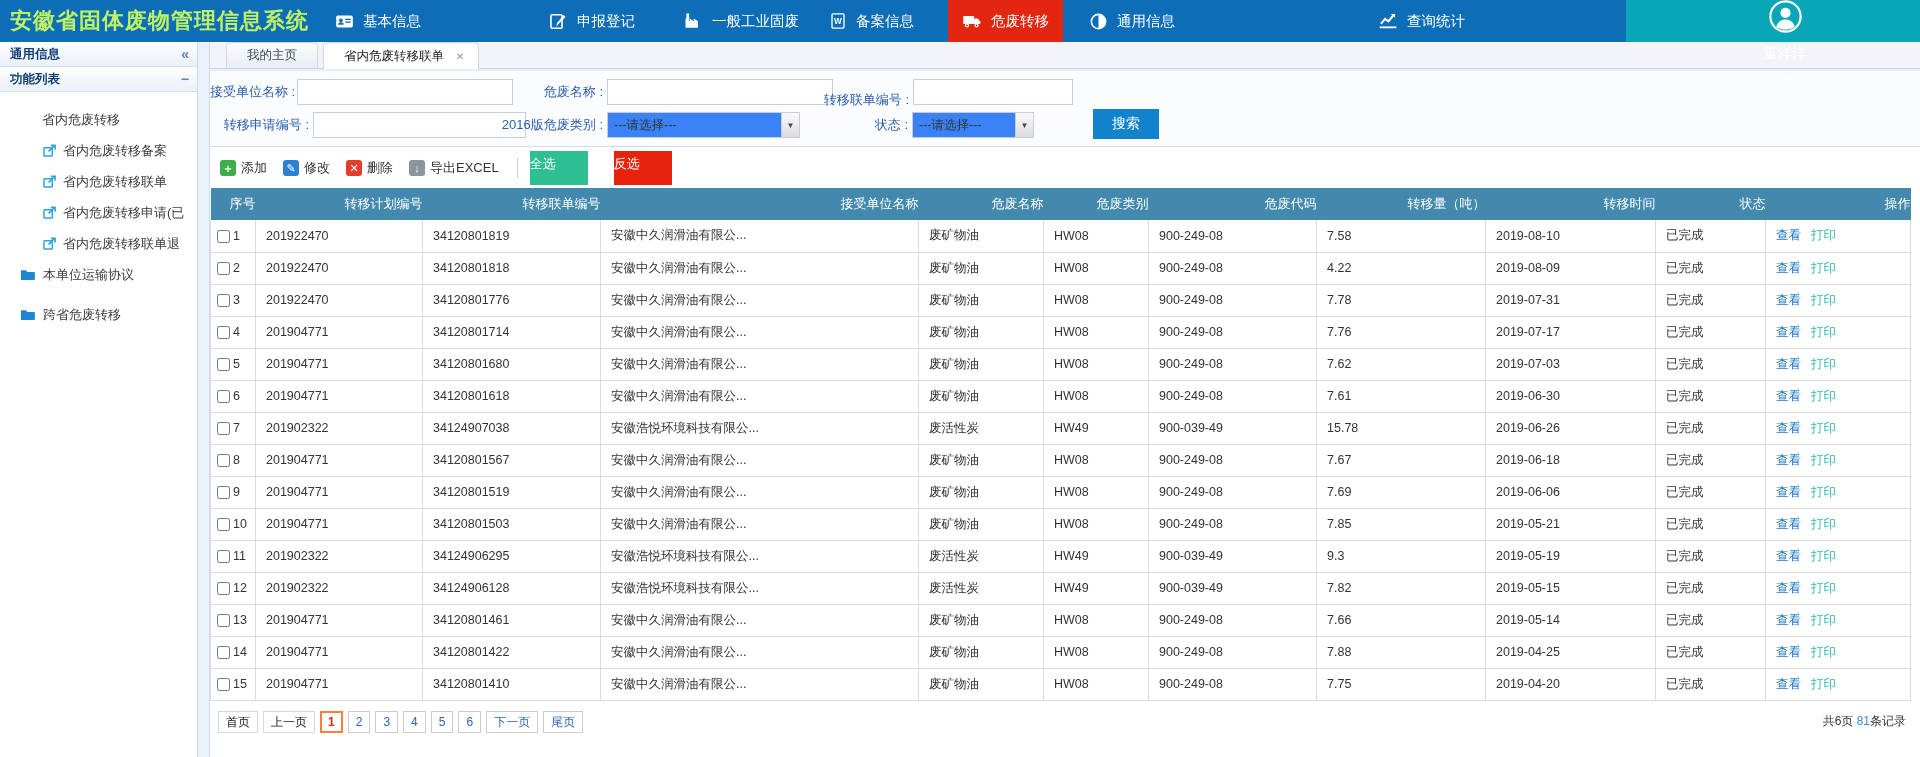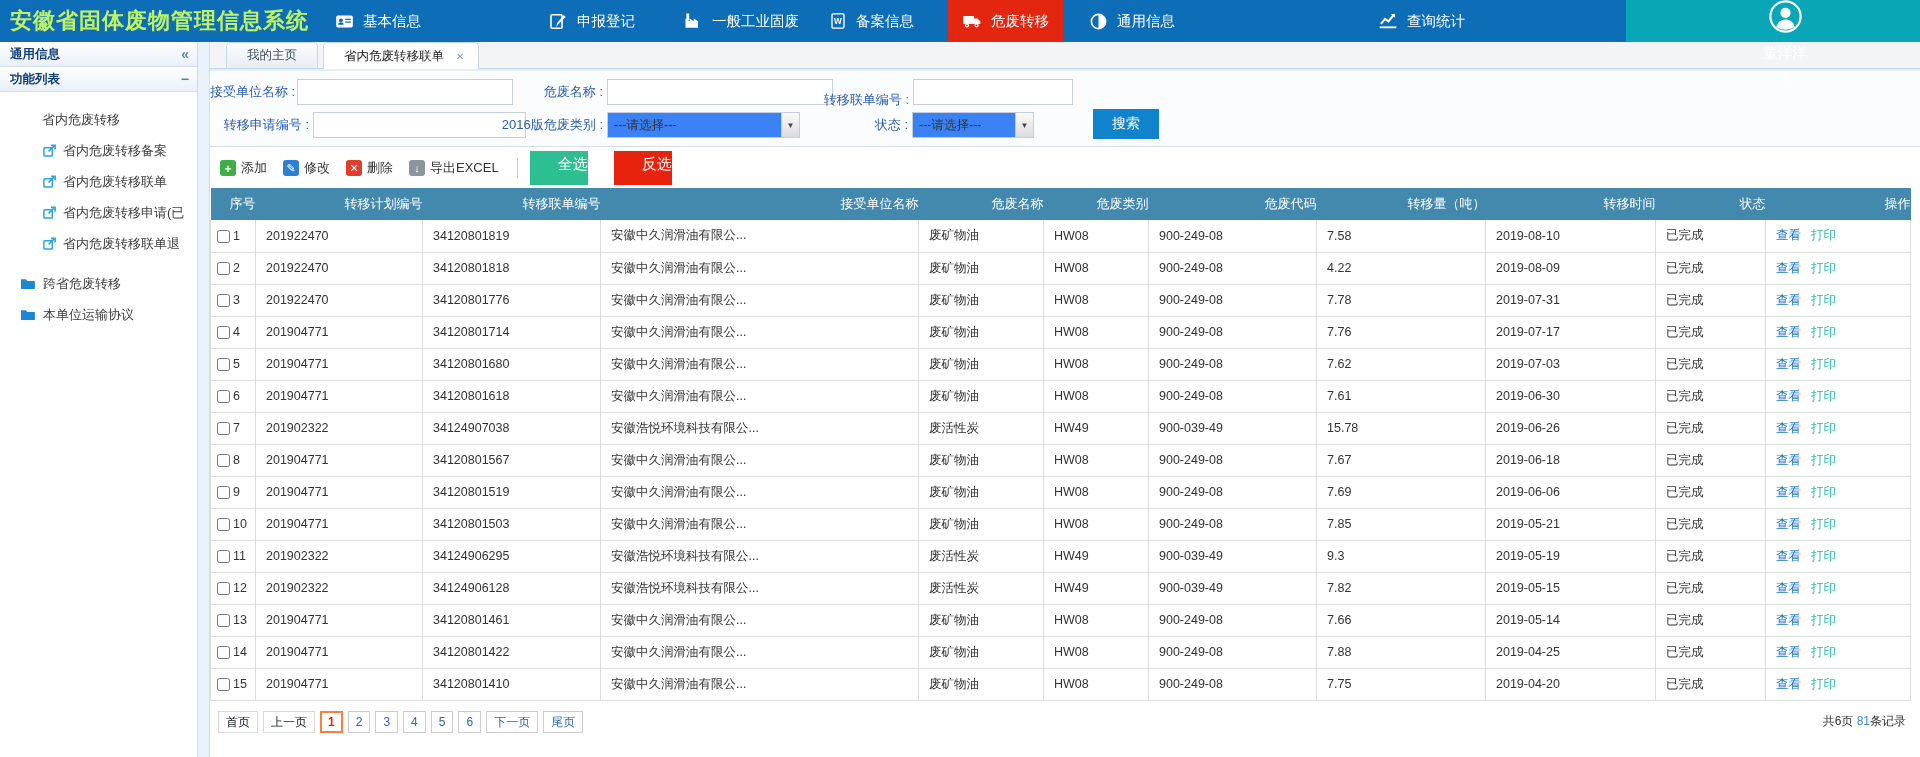--- a/index.html
+++ b/index.html
@@ -42,21 +42,21 @@
   .s-select { position:absolute; border:1px solid #c3cede; height:26px; background:#3b82f6; display:flex; align-items:center; justify-content:space-between; padding-left:6px; font-size:12.5px; color:#333; cursor:pointer; }
   .s-arrow { width:18px; height:24px; background:linear-gradient(#fafafa,#dcdcdc); border-left:1px solid #c3cede; display:flex; align-items:center; justify-content:center; font-size:8px; color:#444; }
   .search-btn { position:absolute; left:883px; top:38px; width:66px; height:30px; background:#1182cc; color:#fff; border:none; font-size:14px; cursor:pointer; font-family:inherit; }
 
   
   .toolbar { height:41px; display:flex; align-items:center; padding-left:10px; font-size:13px; color:#333; background:#fff; }
   .tool-item { display:flex; align-items:center; gap:5px; margin-right:16px; cursor:pointer; }
   .tool-ico { width:16px; height:16px; border-radius:3px; color:#fff; font-size:11px; line-height:16px; text-align:center; font-weight:bold; display:inline-block; }
   .ico-add{background:#3fae49}.ico-edit{background:#2d7fd3}.ico-del{background:#e23c2b}.ico-exp{background:#8a959e}
   .tool-sep { width:1px; height:20px; background:#ccc; margin:0 12px 0 2px; }
-  .btn-flat { width:58px; height:34px; color:#fff; text-align:right; line-height:25px; cursor:pointer; font-size:15px; margin-right:26px; }
+  .btn-flat { width:58px; height:34px; color:#fff; text-align:left; line-height:25px; cursor:pointer; font-size:13px; margin-right:26px; }
   .btn-sel { background:#2dbe91; }
   .btn-inv { background:#e8230d; margin-right:0; }
 
   
   .grid { width:1700px; border-collapse:collapse; table-layout:fixed; }
   .grid th { background:#4389ae; color:#fff; font-weight:normal; font-size:13px; height:32px; text-align:right; white-space:nowrap; overflow:hidden; }
   .grid td { height:32px; border-right:1px solid #dcdcdc; border-bottom:1px solid #dcdcdc; font-size:12.5px; color:#333; padding:0 4px 0 10px; overflow:hidden; white-space:nowrap; background:#fff; }
   .grid td:first-child { border-left:1px solid #dcdcdc; padding-left:6px; }
   .c-idx input { vertical-align:middle; margin-right:3px; }
   .ops a { text-decoration:none; margin-right:10px; cursor:pointer; }
@@ -208,35 +208,35 @@
       <div class="menu-link">
         <span>
             <svg viewBox="0 0 14 14" width="13" height="13">
               <rect x="1" y="4" width="9" height="9" rx="1" fill="#fff" stroke="#2ea3e3" stroke-width="1.6"></rect>
               <path d="M6 8l6-6" stroke="#2ea3e3" stroke-width="1.8"></path>
               <path d="M8.5 1.5H13V6" fill="none" stroke="#2ea3e3" stroke-width="1.8"></path>
             </svg>
           </span>
         <span>省内危废转移联单退</span>
       </div>
-      <div class="menu-folder first">
+      <div class="menu-folder">
         <span>
             <svg viewBox="0 0 16 14" width="15" height="13">
               <path d="M1 2.5h5.2l1.6 1.8h7.3a.9.9 0 01.9.9v6.9a.9.9 0 01-.9.9H1.9a.9.9 0 01-.9-.9z" fill="#1e87d4"></path>
             </svg>
           </span>
-        <span>跨省危废转移</span>
-      </div>
-      <div class="menu-folder">
+        <span>本单位运输协议</span>
+      </div>
+      <div class="menu-folder first">
         <span>
             <svg viewBox="0 0 16 14" width="15" height="13">
               <path d="M1 2.5h5.2l1.6 1.8h7.3a.9.9 0 01.9.9v6.9a.9.9 0 01-.9.9H1.9a.9.9 0 01-.9-.9z" fill="#1e87d4"></path>
             </svg>
           </span>
-        <span>本单位运输协议</span>
+        <span>跨省危废转移</span>
       </div>
     </nav>
   </aside>
   <div class="splitter"></div>
 
   <main class="content">
 
     <div class="tabbar">
       <div class="tab">
         <span>我的主页</span>

